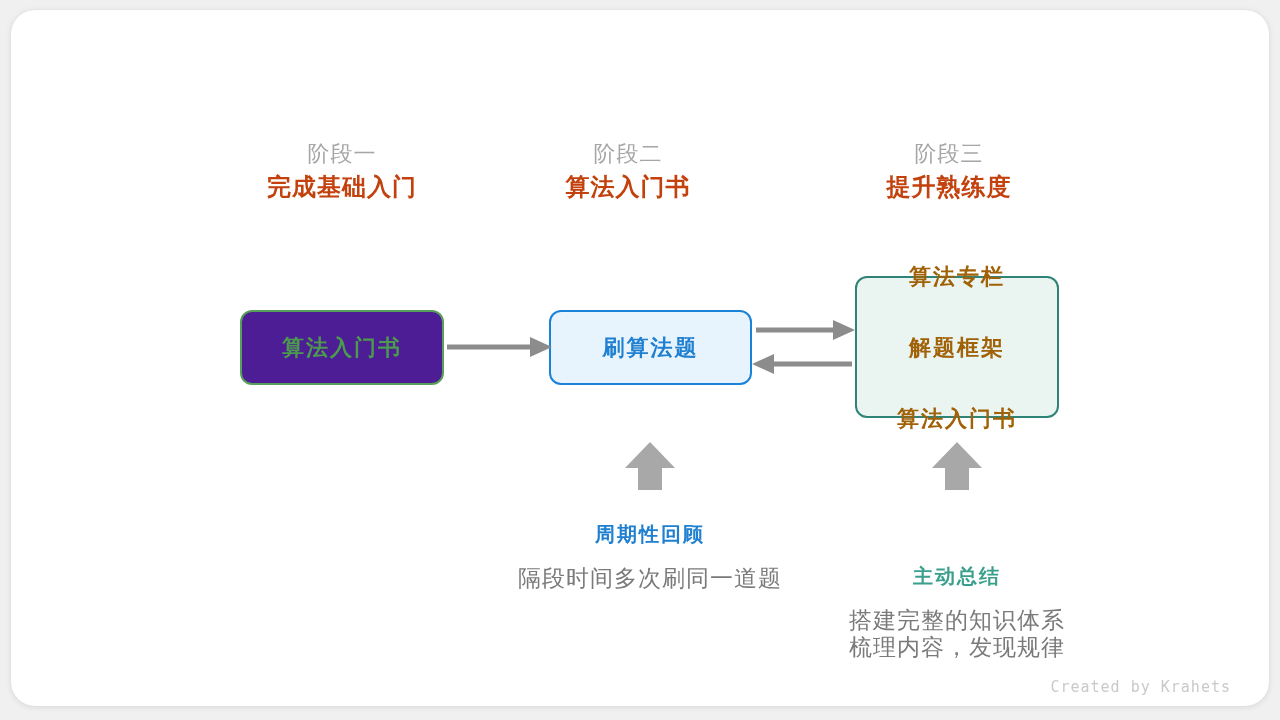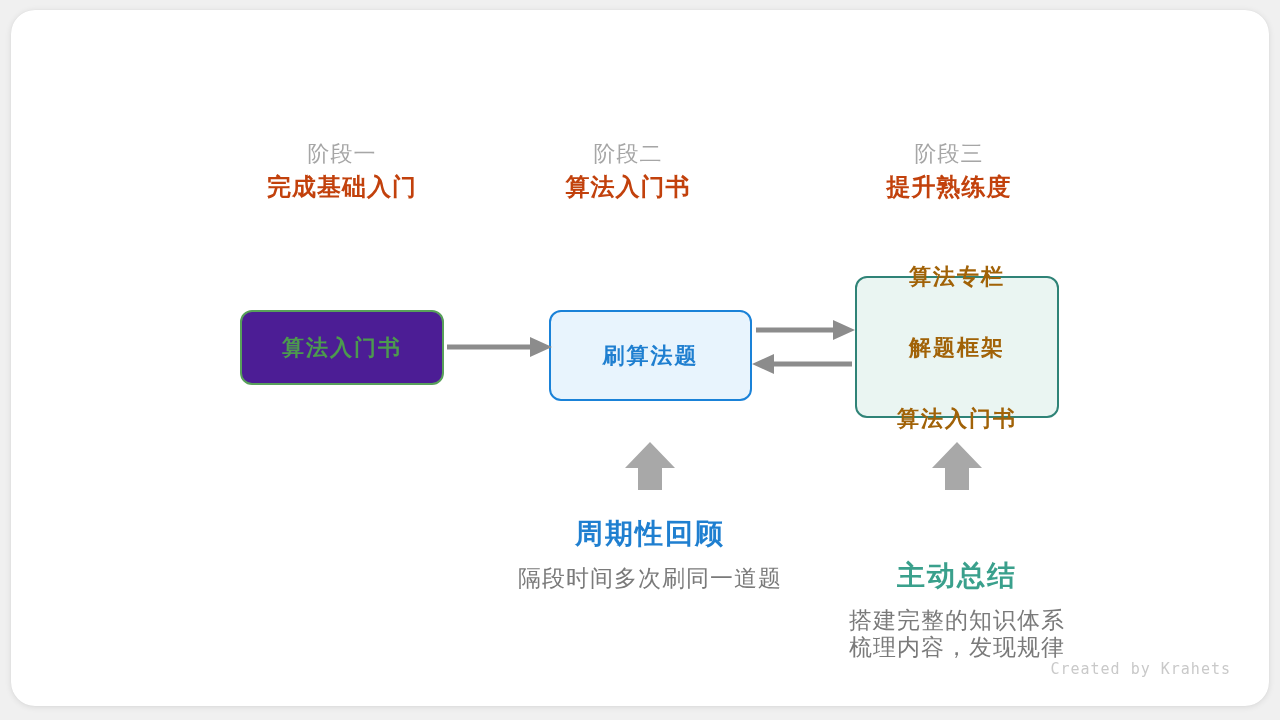--- a/index.html
+++ b/index.html
@@ -68,21 +68,21 @@
   #box-book {
     left: 229px; top: 300px;
     width: 204px; height: 75px;
     background: #4c1d95;
     border: 2px solid #58a05a;
     color: #4c9a4e;
     font-size: 22px;
   }
   #box-practice {
     left: 538px; top: 300px;
-    width: 203px; height: 91px;
+    width: 203px; height: 75px;
     background: #e8f4fd;
     border: 2px solid #1a82d8;
     color: #1f7fd0;
     font-size: 22px;
   }
   #box-resources {
     left: 844px; top: 266px;
     width: 204px; height: 142px;
     background: #eaf5f2;
     border: 2px solid #2f8377;
@@ -100,42 +100,42 @@
     pointer-events: none;
   }
 
   
   .note {
     position: absolute;
     width: 320px;
     text-align: center;
   }
   .note .note-title {
-    font-size: 28px;
+    font-size: 20px;
     font-weight: bold;
     letter-spacing: 2px;
     line-height: 30px;
   }
   .note .note-body {
     font-size: 23px;
     color: #7a7a7a;
     line-height: 27px;
     margin-top: 16px;
     letter-spacing: 1px;
   }
   #note-review { left: 479px; top: 509px; }
   #note-review .note-title { color: #1f7fd0; }
   #note-summary { left: 786px; top: 509px; }
   #note-summary .note-title { color: #3aa08c; margin-top: 42px; }
 
   
   #footer-credit {
     position: absolute;
     right: 38px;
-    bottom: 28px;
+    bottom: 10px;
     font-family: "DejaVu Sans Mono", "Liberation Mono", monospace;
     font-size: 15px;
     color: #c9c9c9;
     letter-spacing: 1px;
   }
 </style>
 </head>
 <body>
 
 <div id="canvas">

